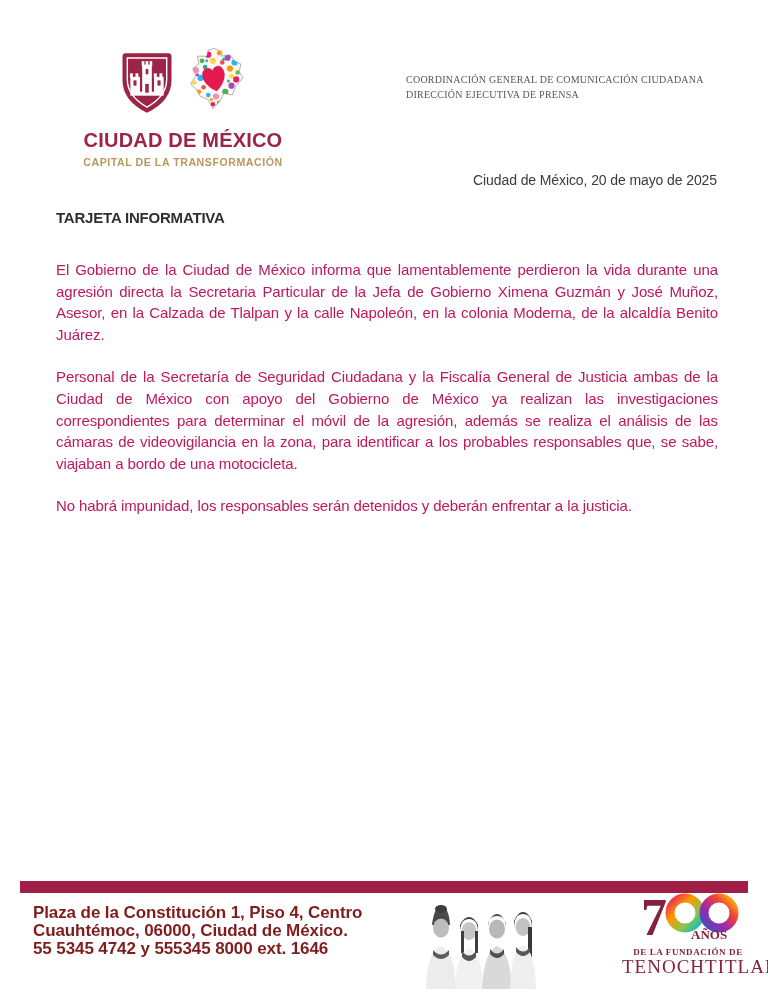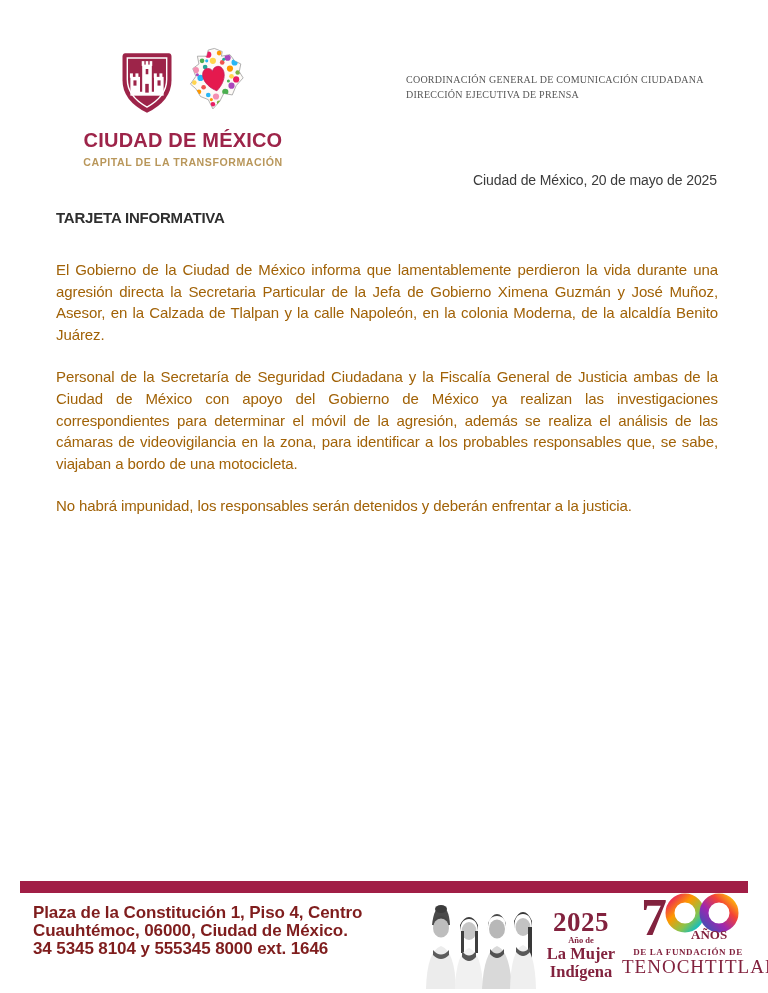--- a/index.html
+++ b/index.html
@@ -75,21 +75,21 @@
     color: #2f2f2f;
     letter-spacing: -0.2px;
   }
   .doc-body {
     position: absolute;
     left: 56px;
     top: 259px;
     width: 662px;
     font-size: 15px;
     line-height: 21.6px;
-    color: #a16207;
+    color: #be185d;
     text-align: justify;
     letter-spacing: -0.1px;
   }
   .doc-body p { margin-bottom: 21px; }
 
   
   .footer-bar {
     position: absolute;
     left: 20px;
     top: 881px;
@@ -228,21 +228,21 @@
     <p>El Gobierno de la Ciudad de México informa que lamentablemente perdieron la vida durante una agresión directa la Secretaria Particular de la Jefa de Gobierno Ximena Guzmán y José Muñoz, Asesor, en la Calzada de Tlalpan y la calle Napoleón, en la colonia Moderna, de la alcaldía Benito Juárez.</p>
     <p>Personal de la Secretaría de Seguridad Ciudadana y la Fiscalía General de Justicia ambas de la Ciudad de México con apoyo del Gobierno de México ya realizan las investigaciones correspondientes para determinar el móvil de la agresión, además se realiza el análisis de las cámaras de videovigilancia en la zona, para identificar a los probables responsables que, se sabe, viajaban a bordo de una motocicleta.</p>
     <p>No habrá impunidad, los responsables serán detenidos y deberán enfrentar a la justicia.</p>
   </div>
 
   <div class="footer-bar"></div>
 
   <div class="footer-address">
     <div>Plaza de la Constitución 1, Piso 4, Centro</div>
     <div>Cuauhtémoc, 06000, Ciudad de México.</div>
-    <div>34 5345 8104 y 555345 8000 ext. 1646</div>
+    <div>55 5345 4742 y 555345 8000 ext. 1646</div>
   </div>
 
   <div class="women-art">
     <svg width="114" height="88" viewBox="0 0 114 88">
 
       <path d="M8 24 Q10 6 17 5 Q25 6 26 24 Z" fill="#4a4a4a"></path>
       <ellipse cx="17" cy="8" rx="6" ry="4" fill="#3c3c3c"></ellipse>
       <ellipse cx="17" cy="27" rx="8" ry="9.5" fill="#bdbdbd"></ellipse>
       <path d="M9 26 Q9 17 17 17 Q25 17 25 26 L25 21 Q21 15 17 15 Q13 15 9 21 Z" fill="#454545"></path>
       <path d="M2 88 Q3 50 17 45 Q31 50 32 88 Z" fill="#ececec"></path>
@@ -261,26 +261,20 @@
       <path d="M66 48 Q73 57 80 48 L80 53 Q73 61 66 53 Z" fill="#505050"></path>
 
       <ellipse cx="99" cy="26" rx="7.5" ry="9" fill="#c2c2c2"></ellipse>
       <path d="M90 28 Q90 13 99 13 Q108 13 108 28 L108 20 Q104 11 99 11 Q94 11 90 20 Z" fill="#383838"></path>
       <rect x="104" y="26" width="4" height="40" fill="#383838"></rect>
       <path d="M86 88 Q87 49 99 44 Q111 49 112 88 Z" fill="#efefef"></path>
       <path d="M92 46 Q99 55 106 46 L106 51 Q99 59 92 51 Z" fill="#585858"></path>
     </svg>
   </div>
 
-  <div class="year-logo">
-    <div class="year">2025</div>
-    <div class="small">Año de</div>
-    <div class="big">La Mujer</div>
-    <div class="big">Indígena</div>
-  </div>
 
   <div class="tenochtitlan-logo">
     <svg width="118" height="52" viewBox="0 0 118 52">
       <defs>
         <linearGradient id="ring1" x1="0%" y1="0%" x2="100%" y2="100%">
           <stop offset="0%" stop-color="#E91E63"></stop>
             <stop offset="35%" stop-color="#FF9800"></stop>
           <stop offset="70%" stop-color="#8BC34A"></stop>
             <stop offset="100%" stop-color="#00BCD4"></stop>
         </linearGradient>

